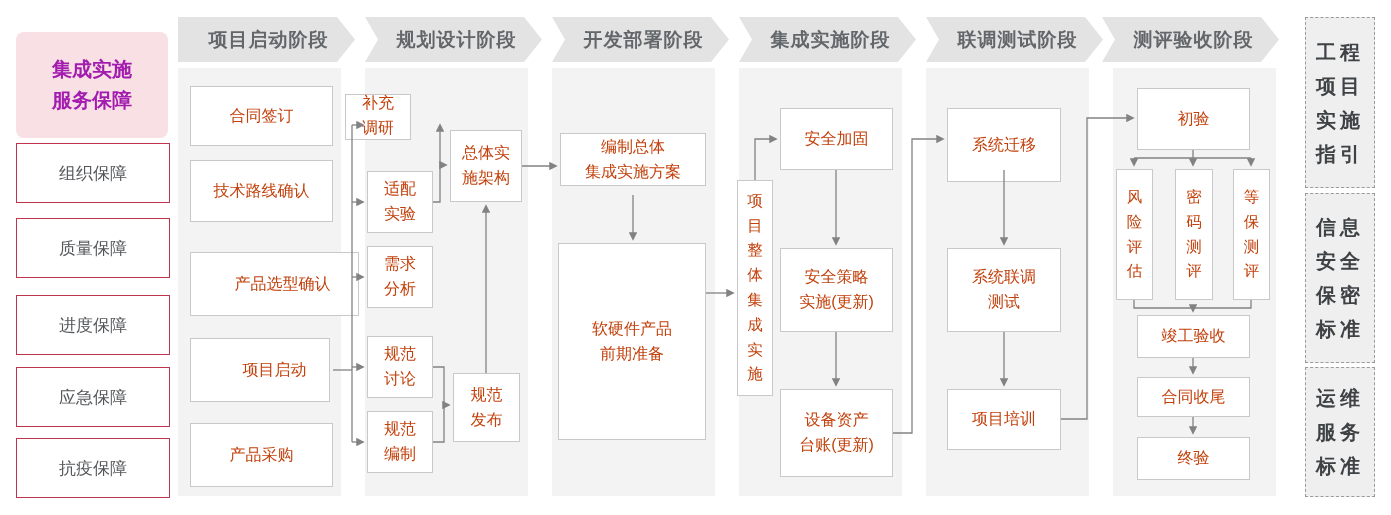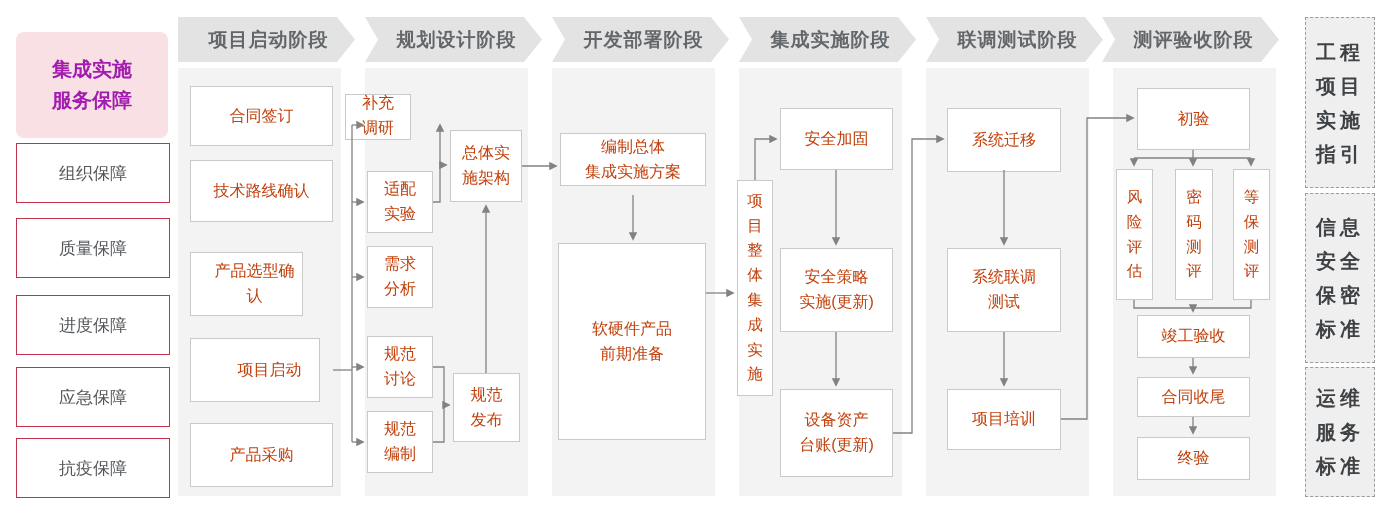--- a/index.html
+++ b/index.html
@@ -59,22 +59,22 @@
 
   <div class="ph first" style="left:178px;">项目启动阶段</div>
   <div class="ph" style="left:365px;">规划设计阶段</div>
   <div class="ph" style="left:552px;">开发部署阶段</div>
   <div class="ph" style="left:739px;">集成实施阶段</div>
   <div class="ph" style="left:926px;">联调测试阶段</div>
   <div class="ph" style="left:1102px;">测评验收阶段</div>
 
   <div class="fb" style="left:190px;top:86px;width:143px;height:60px;">合同签订</div>
   <div class="fb" style="left:190px;top:160px;width:143px;height:62px;">技术路线确认</div>
-  <div class="fb" style="left:190px;top:252px;width:113px;height:64px;padding-left:16px;">产品选型确认</div>
-  <div class="fb" style="left:190px;top:338px;width:130px;height:64px;padding-left:29px;">项目启动</div>
+  <div class="fb" style="left:190px;top:252px;width:169px;height:64px;padding-left:16px;">产品选型确认</div>
+  <div class="fb" style="left:190px;top:338px;width:140px;height:64px;padding-left:29px;">项目启动</div>
   <div class="fb" style="left:190px;top:423px;width:143px;height:64px;">产品采购</div>
 
   <div class="fb" style="left:345px;top:94px;width:66px;height:46px;font-family:Liberation Mono, monospace;">补充
 调研</div>
   <div class="fb" style="left:367px;top:171px;width:66px;height:62px;">适配
 实验</div>
   <div class="fb" style="left:367px;top:246px;width:66px;height:62px;">需求
 分析</div>
   <div class="fb" style="left:367px;top:336px;width:66px;height:62px;">规范
 讨论</div>
@@ -97,21 +97,21 @@
 集
 成
 实
 施</div>
   <div class="fb" style="left:780px;top:108px;width:113px;height:62px;">安全加固</div>
   <div class="fb" style="left:780px;top:248px;width:113px;height:84px;">安全策略
 实施(更新)</div>
   <div class="fb" style="left:780px;top:389px;width:113px;height:88px;">设备资产
 台账(更新)</div>
 
-  <div class="fb" style="left:947px;top:108px;width:114px;height:64px;">系统迁移</div>
+  <div class="fb" style="left:947px;top:108px;width:114px;height:74px;">系统迁移</div>
   <div class="fb" style="left:947px;top:248px;width:114px;height:84px;">系统联调
 测试</div>
   <div class="fb" style="left:947px;top:389px;width:114px;height:61px;">项目培训</div>
 
   <div class="fb" style="left:1137px;top:88px;width:113px;height:62px;">初验</div>
   <div class="fb vchar" style="left:1116px;top:169px;width:37px;height:131px;">风
 险
 评
 估</div>
   <div class="fb vchar" style="left:1175px;top:169px;width:38px;height:131px;">密

